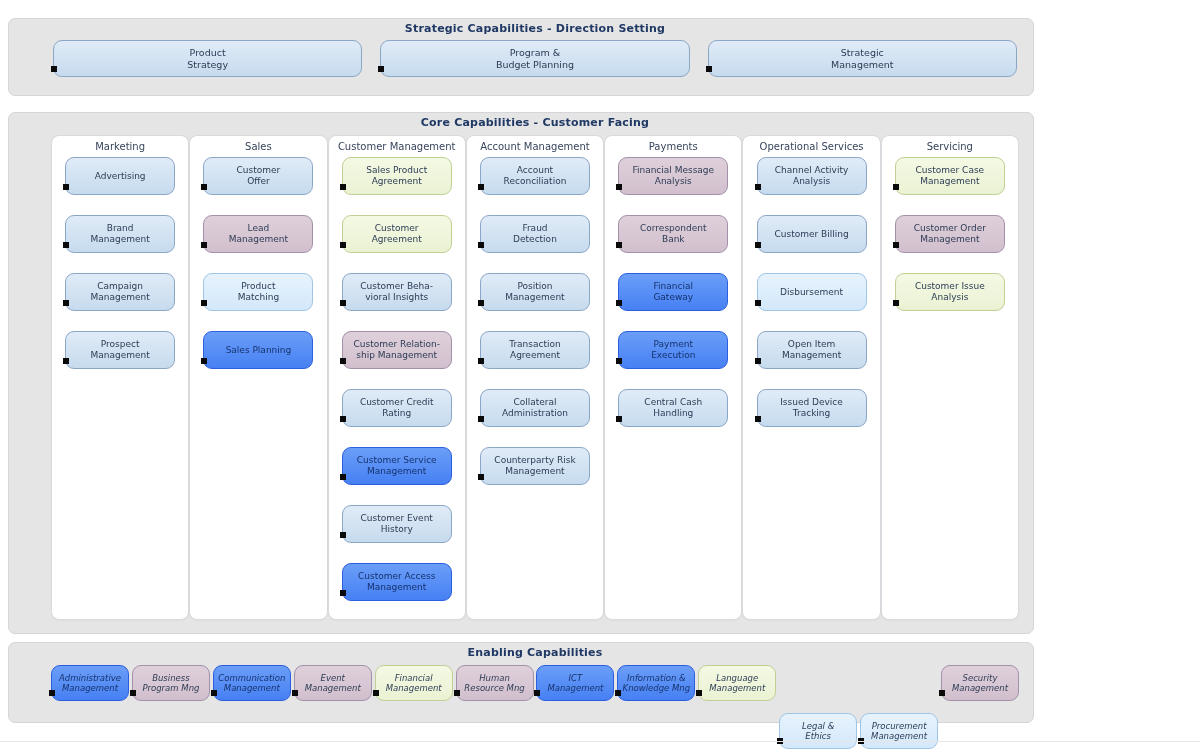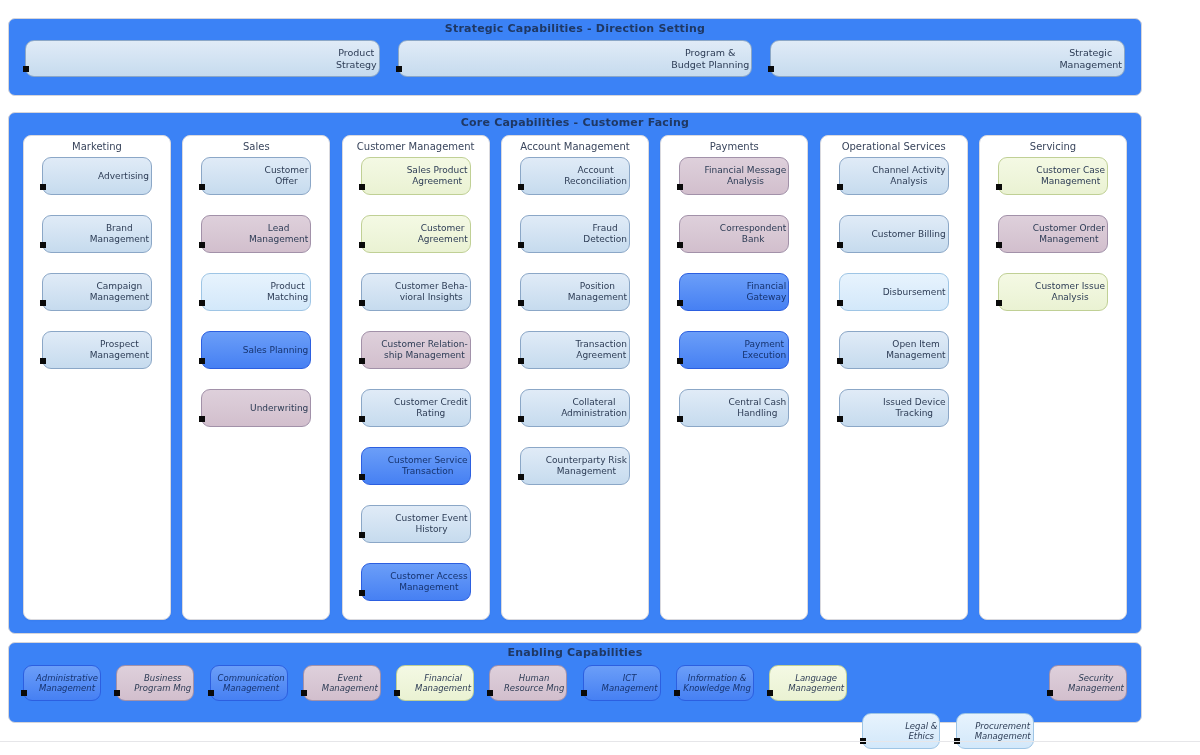--- a/index.html
+++ b/index.html
@@ -2,23 +2,24 @@
 <html><head>
 <meta charset="utf-8">
 <style>
   html,body { margin:0; padding:0; background:#ffffff; }
   .canvas {
     position:relative; width:1200px; height:755px;
     font-family:"DejaVu Sans","Liberation Sans",sans-serif;
     background:#ffffff; overflow:hidden;
   }
   .section {
-    position:absolute; left:8px; width:1134px;
-    background:#3b82f6; border:1px solid #d5d5da; border-radius:7px;
+    position:absolute; left:8px; width:1026px;
+    background:#e5e5e5; border:1px solid #d5d5da; border-radius:7px;
     box-sizing:border-box;
+    padding-left:28px;
   }
   .section-title {
     text-align:center; font-weight:bold; font-size:11px; color:#1f3864;
     padding-top:3px; letter-spacing:0.2px;
   }
   
   .strategic-row { display:flex; gap:18px; padding:5px 16px 0 16px; }
   .strategic-row .cap-box { flex:1; height:37px; }
   
   .columns-row { display:flex; justify-content:space-between; padding:6px 14px 0 14px; }
@@ -32,21 +33,21 @@
     margin-bottom:4px;
   }
   .column .cap-box { width:110px; height:38px; margin:0 auto 20px auto; }
   
   .enabling-row { display:flex; justify-content:space-between; padding:6px 14px 0 14px; }
   .enabling-row .cap-box { width:78px; height:36px;font-style:italic; }
   .enabling-row .cap-label { font-size:8.5px; }
   
   .cap-box {
     position:relative; border:1.5px solid; border-radius:9px;
-    display:flex; align-items:center; justify-content:flex-end;
+    display:flex; align-items:center; justify-content:center;
     box-sizing:border-box; cursor:default;
   }
   .cap-label {
     font-size:9px; line-height:1.18; color:#2d3c55; text-align:center;
     white-space:pre-line; padding:0 2px;
   }
   .strategic-row .cap-label { font-size:9.5px; }
   .marker {
     position:absolute; left:-3px; bottom:4px; width:6px; height:6px;
     background:#0a0a0a;
@@ -128,24 +129,20 @@
           </div>
           <div class="cap-box t-pale">
             <span class="marker"></span>
             <span class="cap-label">Product
 Matching</span>
           </div>
           <div class="cap-box t-bright">
             <span class="marker"></span>
             <span class="cap-label">Sales Planning</span>
           </div>
-          <div class="cap-box t-mauve">
-            <span class="marker"></span>
-            <span class="cap-label">Underwriting</span>
-          </div>
         </div>
         <div class="column">
           <div class="column-title">Customer Management</div>
           <div class="cap-box t-yellow">
             <span class="marker"></span>
             <span class="cap-label">Sales Product
 Agreement</span>
           </div>
           <div class="cap-box t-yellow">
             <span class="marker"></span>
@@ -163,21 +160,21 @@
 ship Management</span>
           </div>
           <div class="cap-box t-std">
             <span class="marker"></span>
             <span class="cap-label">Customer Credit
 Rating</span>
           </div>
           <div class="cap-box t-bright">
             <span class="marker"></span>
             <span class="cap-label">Customer Service
-Transaction</span>
+Management</span>
           </div>
           <div class="cap-box t-std">
             <span class="marker"></span>
             <span class="cap-label">Customer Event
 History</span>
           </div>
           <div class="cap-box t-bright">
             <span class="marker"></span>
             <span class="cap-label">Customer Access
 Management</span>

